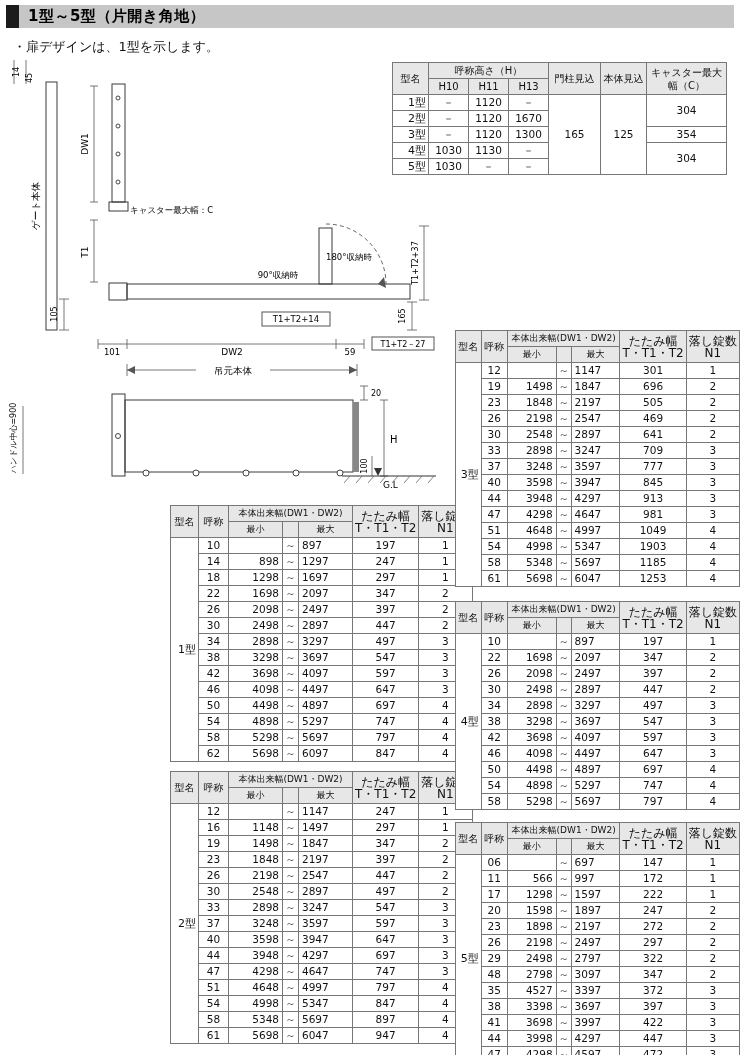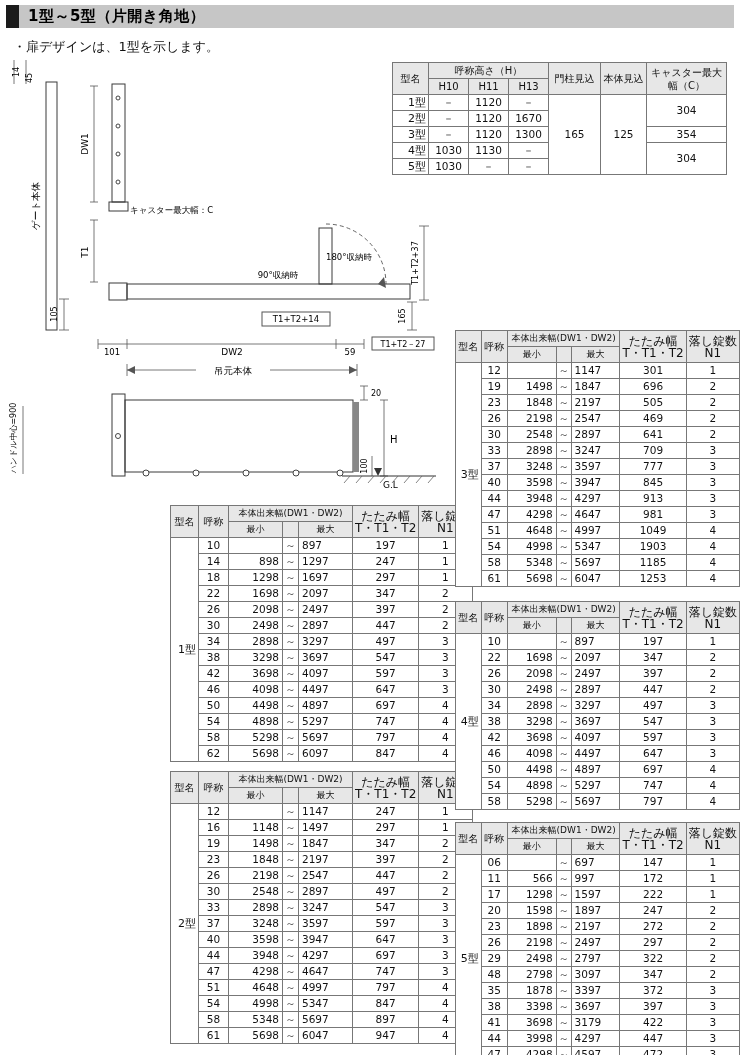--- a/index.html
+++ b/index.html
@@ -906,39 +906,39 @@
       <tr>
         <td class="c-no">48</td>
         <td class="c-min">2798</td>
         <td class="c-tilde">～</td>
         <td class="c-max">3097</td>
         <td class="c-fold">347</td>
         <td class="c-locks">2</td>
       </tr>
       <tr>
         <td class="c-no">35</td>
-        <td class="c-min">1878</td>
+        <td class="c-min">4527</td>
         <td class="c-tilde">～</td>
         <td class="c-max">3397</td>
         <td class="c-fold">372</td>
         <td class="c-locks">3</td>
       </tr>
       <tr>
         <td class="c-no">38</td>
         <td class="c-min">3398</td>
         <td class="c-tilde">～</td>
         <td class="c-max">3697</td>
         <td class="c-fold">397</td>
         <td class="c-locks">3</td>
       </tr>
       <tr>
         <td class="c-no">41</td>
         <td class="c-min">3698</td>
         <td class="c-tilde">～</td>
-        <td class="c-max">3179</td>
+        <td class="c-max">3997</td>
         <td class="c-fold">422</td>
         <td class="c-locks">3</td>
       </tr>
       <tr>
         <td class="c-no">44</td>
         <td class="c-min">3998</td>
         <td class="c-tilde">～</td>
         <td class="c-max">4297</td>
         <td class="c-fold">447</td>
         <td class="c-locks">3</td>

